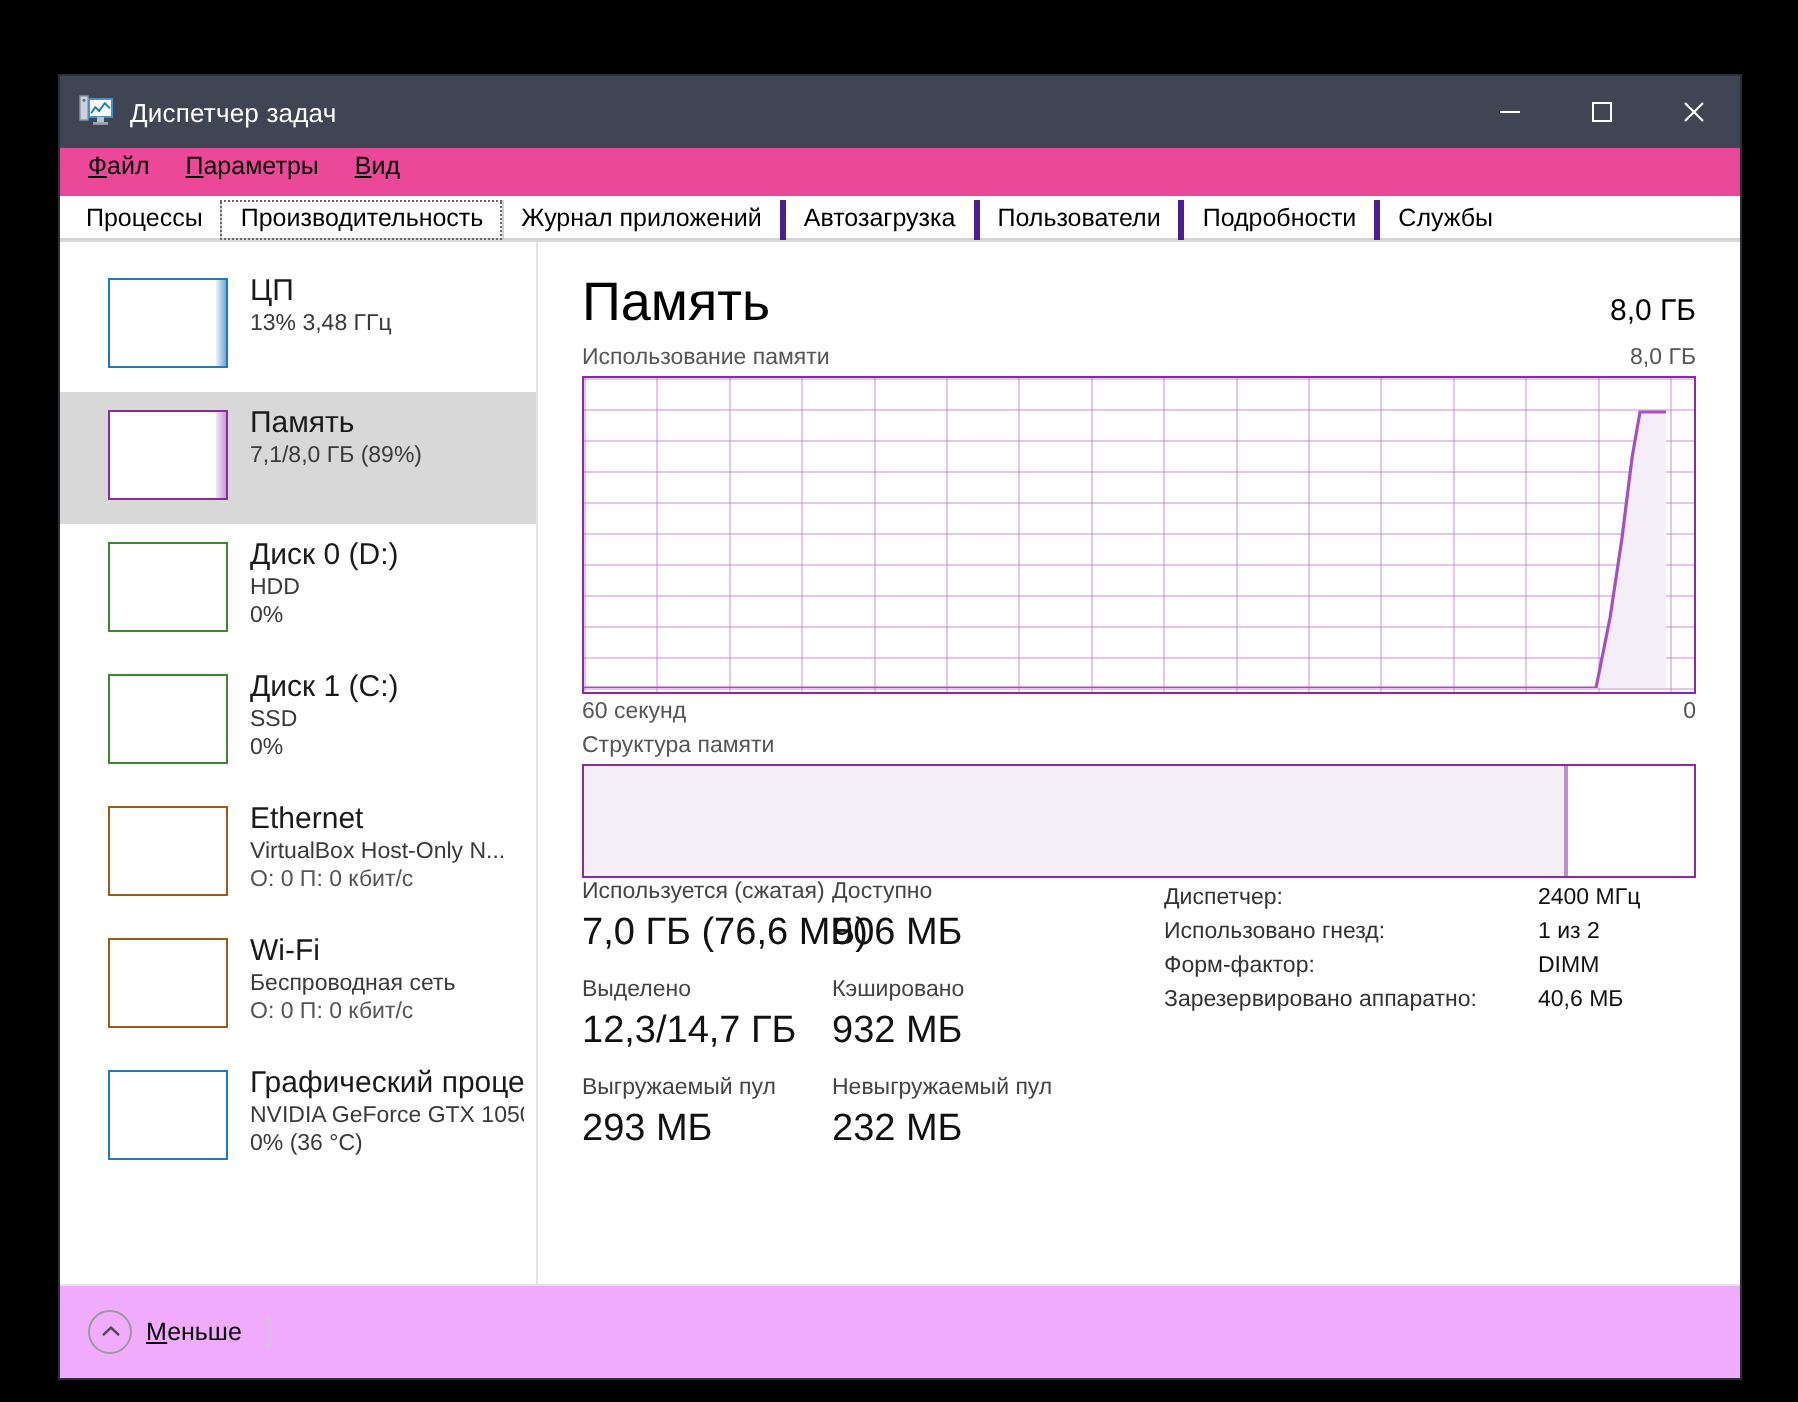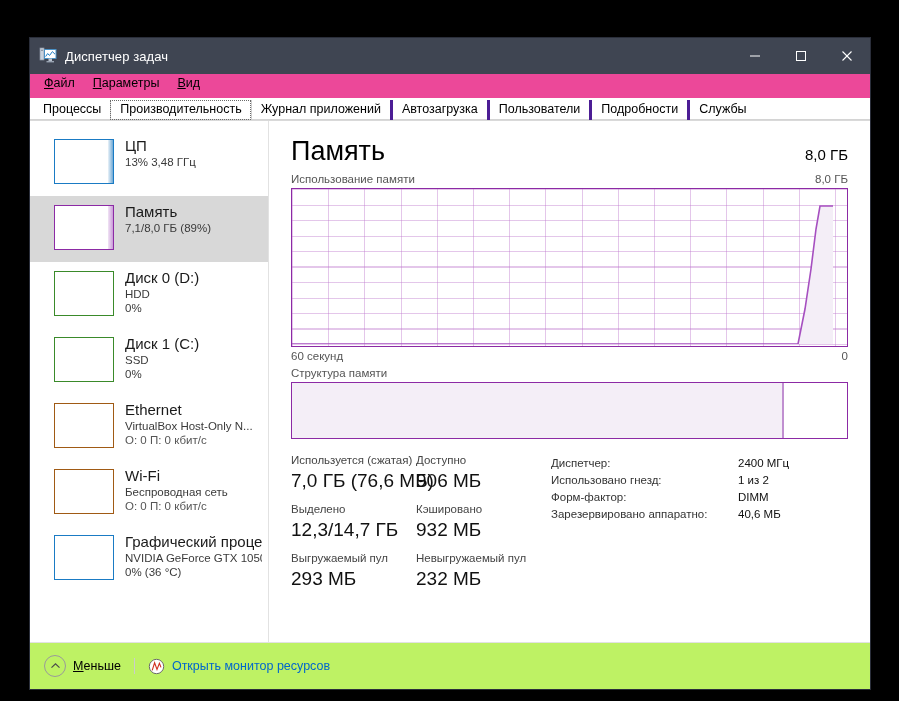--- a/index.html
+++ b/index.html
@@ -267,21 +267,21 @@
   .comp-div {
     position: absolute;
     top: 0; bottom: 0;
     width: 2px;
     background: #c08fd0;
   }
 
   
   .stats {
     display: flex;
-    margin-top: 14px;
+    gap: 31px;
   }
   .stats-left { width: 250px; flex: none; }
   .stat-row { display: flex; margin-bottom: 9px; }
   .stat-cell { width: 125px; flex: none; }
   .stat-key {
     font-size: 11.5px;
     color: #444444;
     line-height: 15px;
     white-space: nowrap;
   }
@@ -305,21 +305,21 @@
   .spec-val { color: #111111; }
 
   
   .footer {
     height: 46px;
     flex: none;
     border-top: 1px solid #e2e2e2;
     display: flex;
     align-items: center;
     padding-left: 14px;
-    background: #bef264;
+    background: #f0abfc;
   }
   .fewer {
     display: flex;
     align-items: center;
     font-size: 12.5px;
     color: #000000;
   }
   .chev-circle {
     width: 20px; height: 20px;
     border: 1px solid #9a9a9a;
@@ -570,25 +570,16 @@
     <div class="footer">
       <div class="fewer">
         <span class="chev-circle">
           <svg width="11" height="8" viewBox="0 0 11 8">
               <polyline points="1.5,5.6 5.5,1.8 9.5,5.6" fill="none" stroke="#4a4a4a" stroke-width="1.2"></polyline>
             </svg>
         </span>
         <span class="fewer-label"><u>М</u><span>еньше</span></span>
       </div>
       <div class="vdiv"></div>
-      <div class="resmon">
-        <span class="resmon-icon">
-          <svg width="17" height="17" viewBox="0 0 17 17">
-            <circle cx="8.5" cy="8.5" r="7.2" fill="#ffffff" stroke="#6b6b6b" stroke-width="1"></circle>
-            <polyline points="4.2,12.4 6.6,4.8 9,11.4 11.4,5.2 13,9.4" fill="none" stroke="#d03020" stroke-width="1.1"></polyline>
-          </svg>
-        </span>
-        <span>Открыть монитор ресурсов</span>
-      </div>
     </div>
 
   </div>
 </div>
 
 </body></html>

